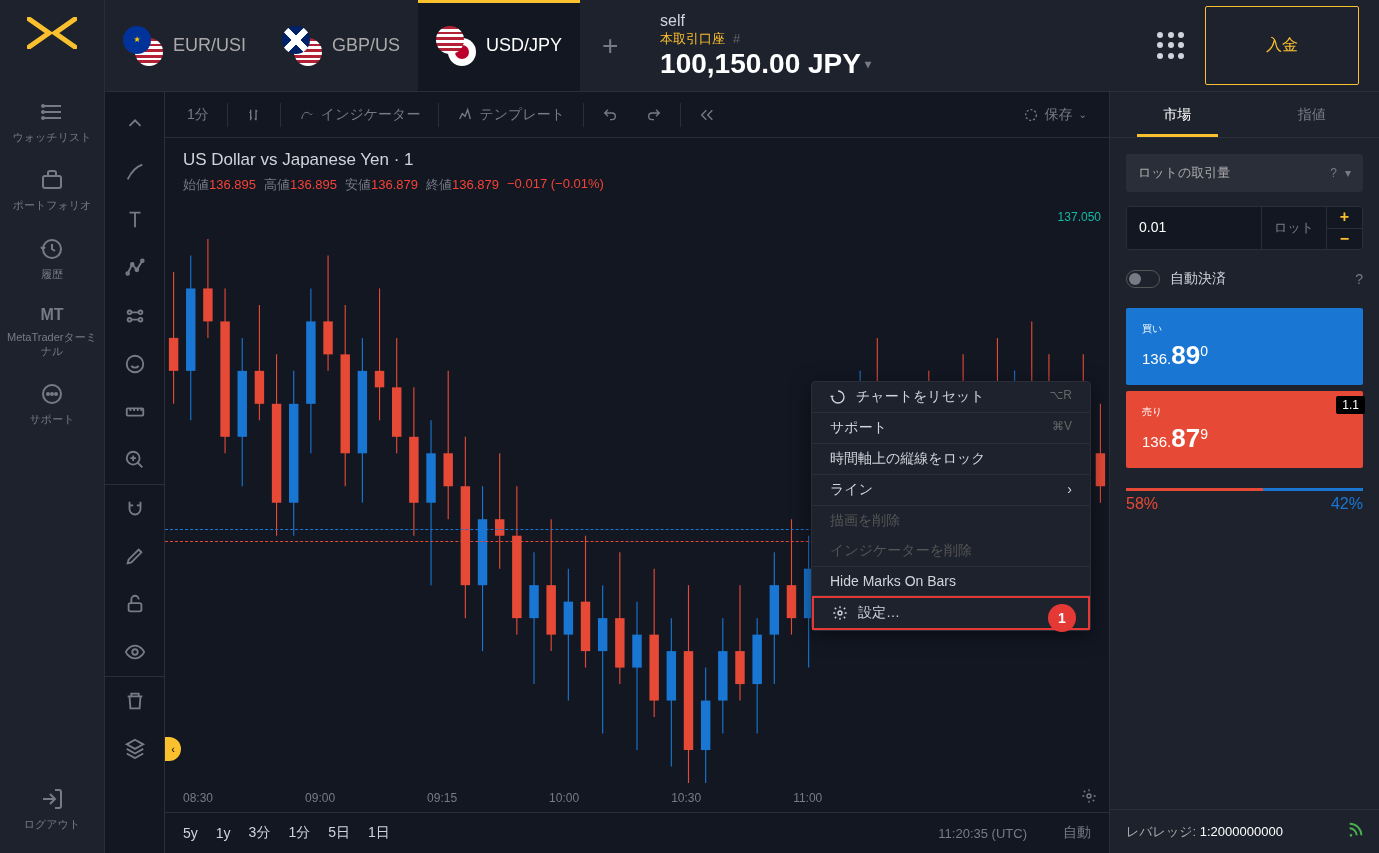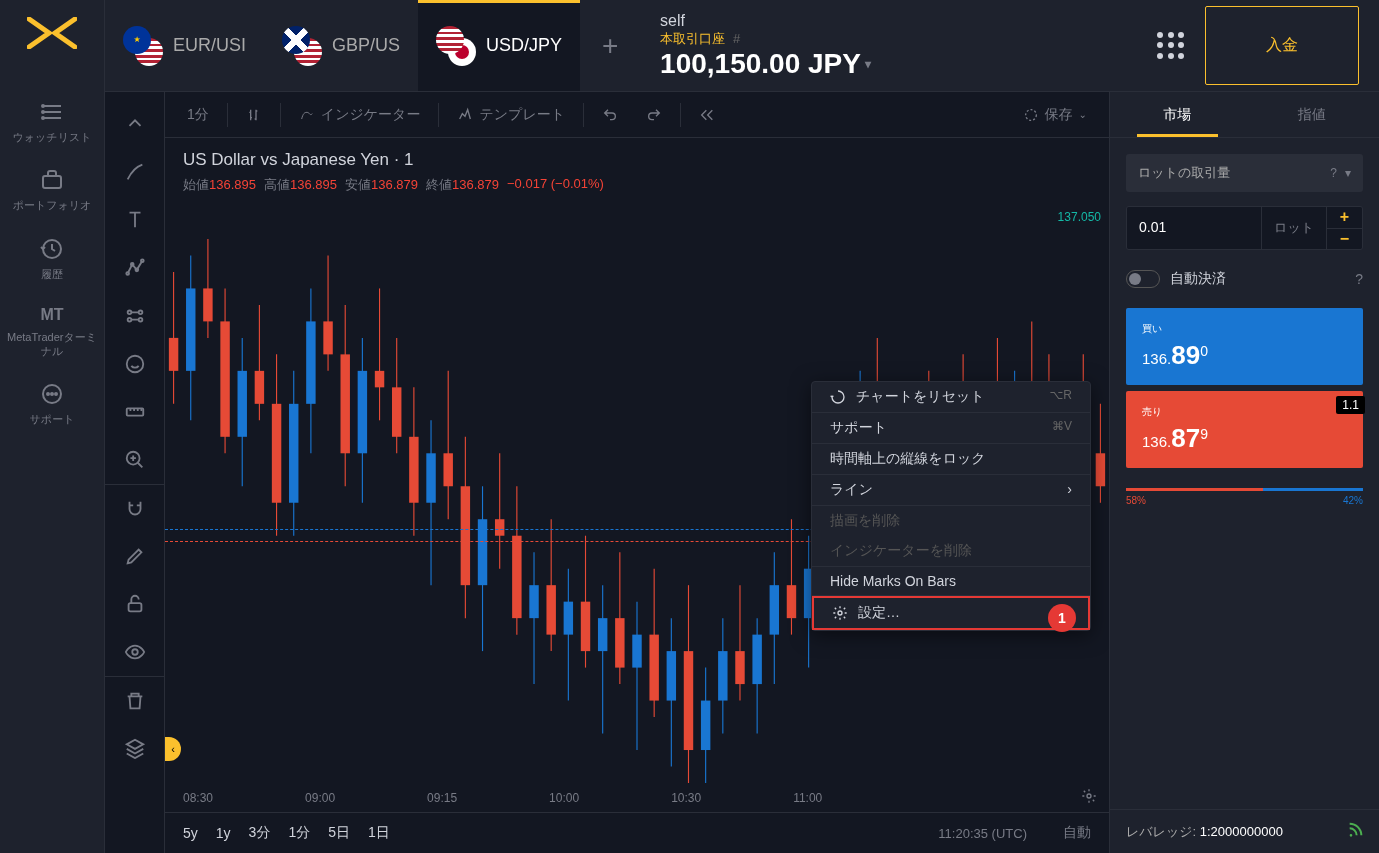--- a/index.html
+++ b/index.html
@@ -112,21 +112,21 @@
 .trade-btn .price { font-size: 15px; }
 .trade-btn .price .big { font-size: 26px; font-weight: bold; }
 .trade-btn .price .sup { font-size: 14px; position: relative; top: -8px; }
 .trade-btn.buy { background: #1976d2; }
 .trade-btn.sell { background: #e64a36; }
 .spread-badge { position: absolute; right: -2px; top: 88px; background: #000; color: #fff; font-size: 12px; padding: 2px 6px; border-radius: 2px; z-index: 2; }
 
 .sentiment-bar { height: 3px; display: flex; margin-top: 6px; }
 .sentiment-bar .s-buy { background: #e64a36; }
 .sentiment-bar .s-sell { background: #1976d2; }
-.sentiment-labels { display: flex; justify-content: space-between; font-size: 10px; margin-top: 4px; }
+.sentiment-labels { display: flex; justify-content: space-between; font-size: 16px; margin-top: 4px; }
 .sentiment-labels .l { color: #e64a36; }
 .sentiment-labels .r { color: #1976d2; }
 
 .leverage-bar { margin-top: auto; padding: 12px 16px; display: flex; align-items: center; justify-content: space-between; font-size: 13px; color: #aaa; border-top: 1px solid #2a2e39; }
 .leverage-bar .lv { color: #fff; }
 .rss-icon { color: #4caf50; }
 
 
 .flag-eu { background: #003399; display: flex; align-items: center; justify-content: center; }
 .flag-eu::after { content: '★'; color: #ffcc00; font-size: 8px; }
@@ -177,20 +177,26 @@
       <span>MetaTraderターミナル</span>
     </div>
     <div class="nav-item">
       <svg viewBox="0 0 24 24" fill="none" stroke="currentColor" stroke-width="2">
           <circle cx="12" cy="12" r="9"></circle>
           <circle cx="8" cy="12" r="1" fill="currentColor"></circle>
           <circle cx="12" cy="12" r="1" fill="currentColor"></circle>
           <circle cx="16" cy="12" r="1" fill="currentColor"></circle>
         </svg>
       <span>サポート</span>
+    </div>
+    <div class="nav-item" style="margin-top:auto;margin-bottom:10px">
+      <svg viewBox="0 0 24 24" fill="none" stroke="currentColor" stroke-width="2">
+          <path d="M15 3h4a2 2 0 012 2v14a2 2 0 01-2 2h-4M10 17l5-5-5-5M15 12H3"></path>
+        </svg>
+      <span>ログアウト</span>
     </div>
   </div>
 
   <div class="main">
 
     <div class="topbar">
       <div class="tabs">
         <div class="tab">
           <div class="flag-pair">
               <div class="flag top flag-eu"></div>

